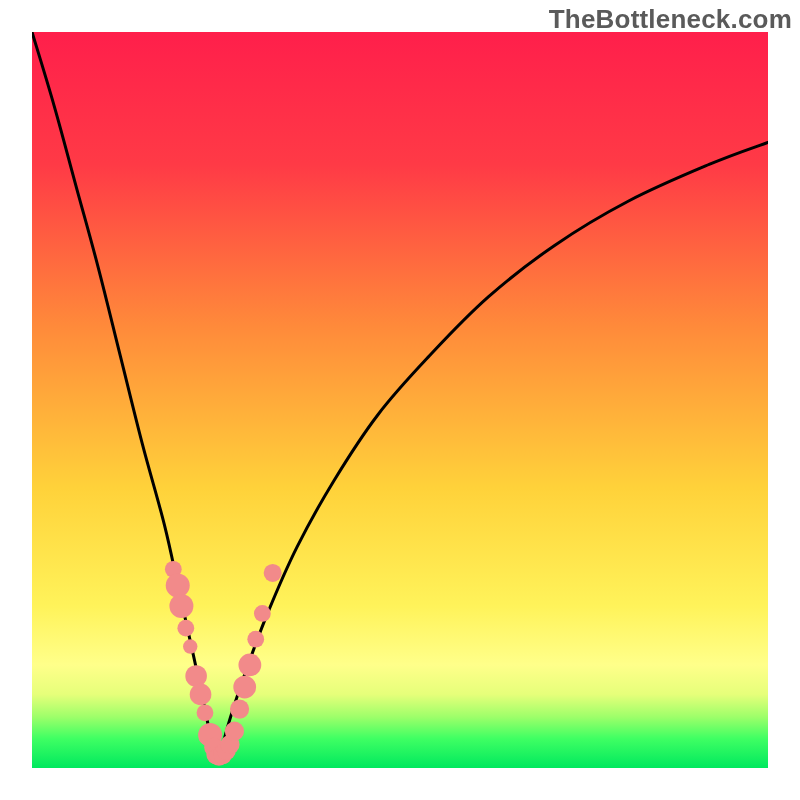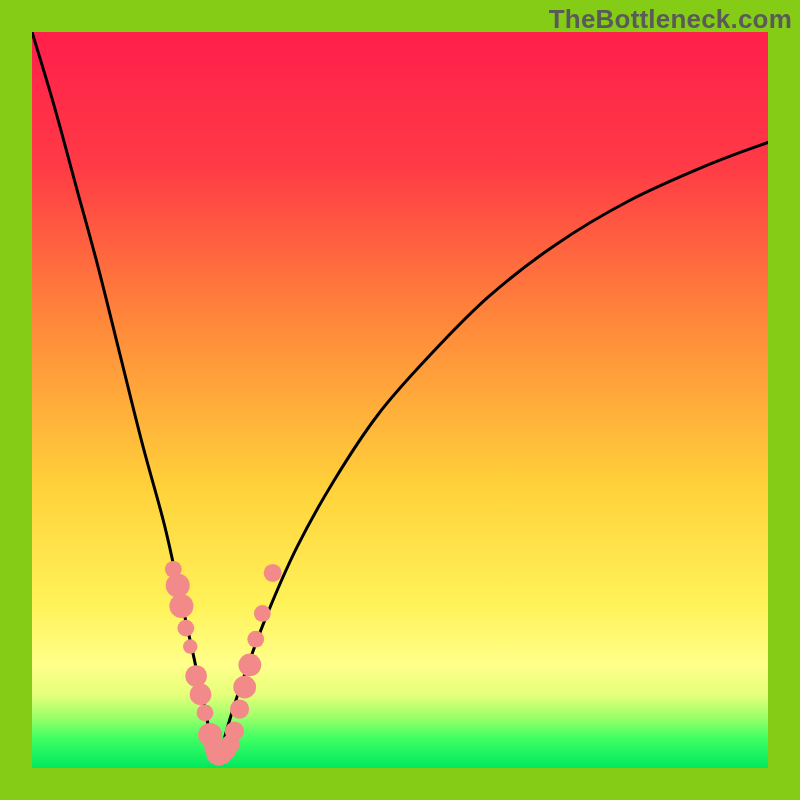--- a/index.html
+++ b/index.html
@@ -8,21 +8,21 @@
     width: 800px;
     height: 800px;
     overflow: hidden;
     background: #000;
     font-family: Arial, Helvetica, sans-serif;
   }
   .stage {
     position: relative;
     width: 800px;
     height: 800px;
-    background: #84cc16;
+    background: #ffffff;
   }
   .plot-frame {
     position: absolute;
     left: 32px;
     top: 32px;
     width: 736px;
     height: 736px;
     background: #000;
   }
   .gradient-bg {

